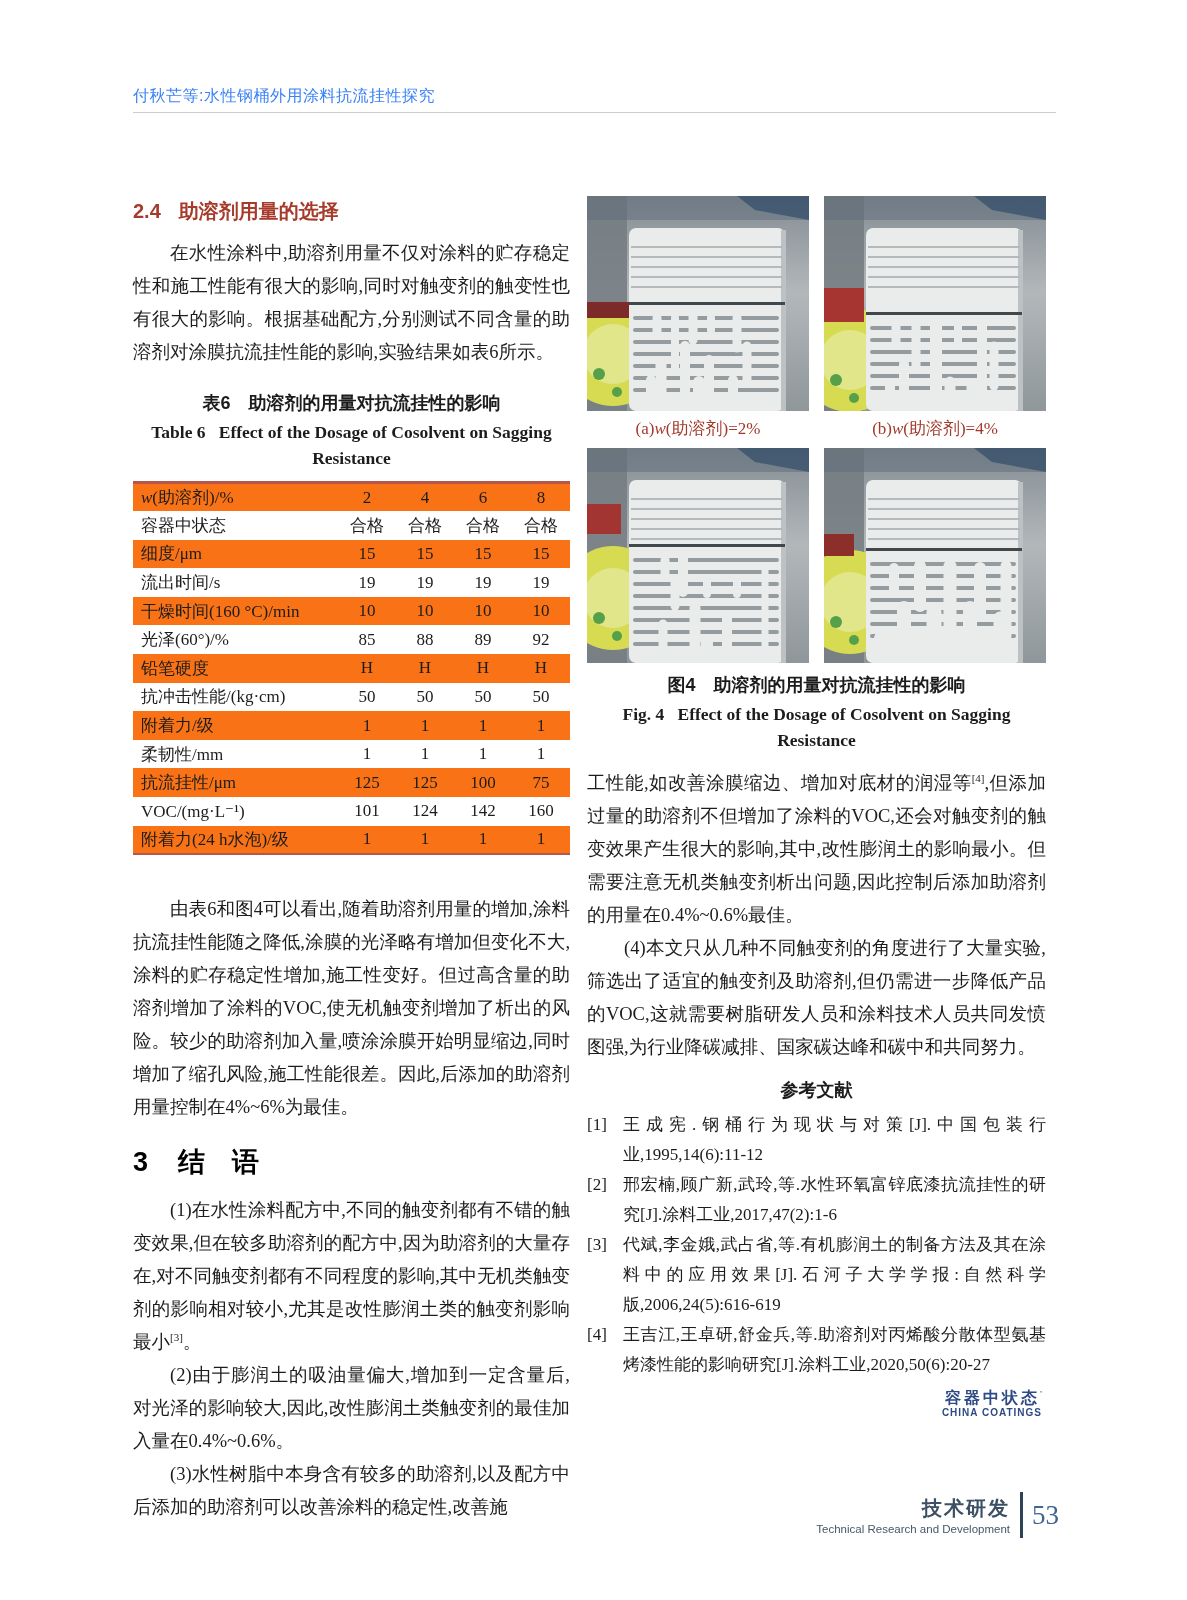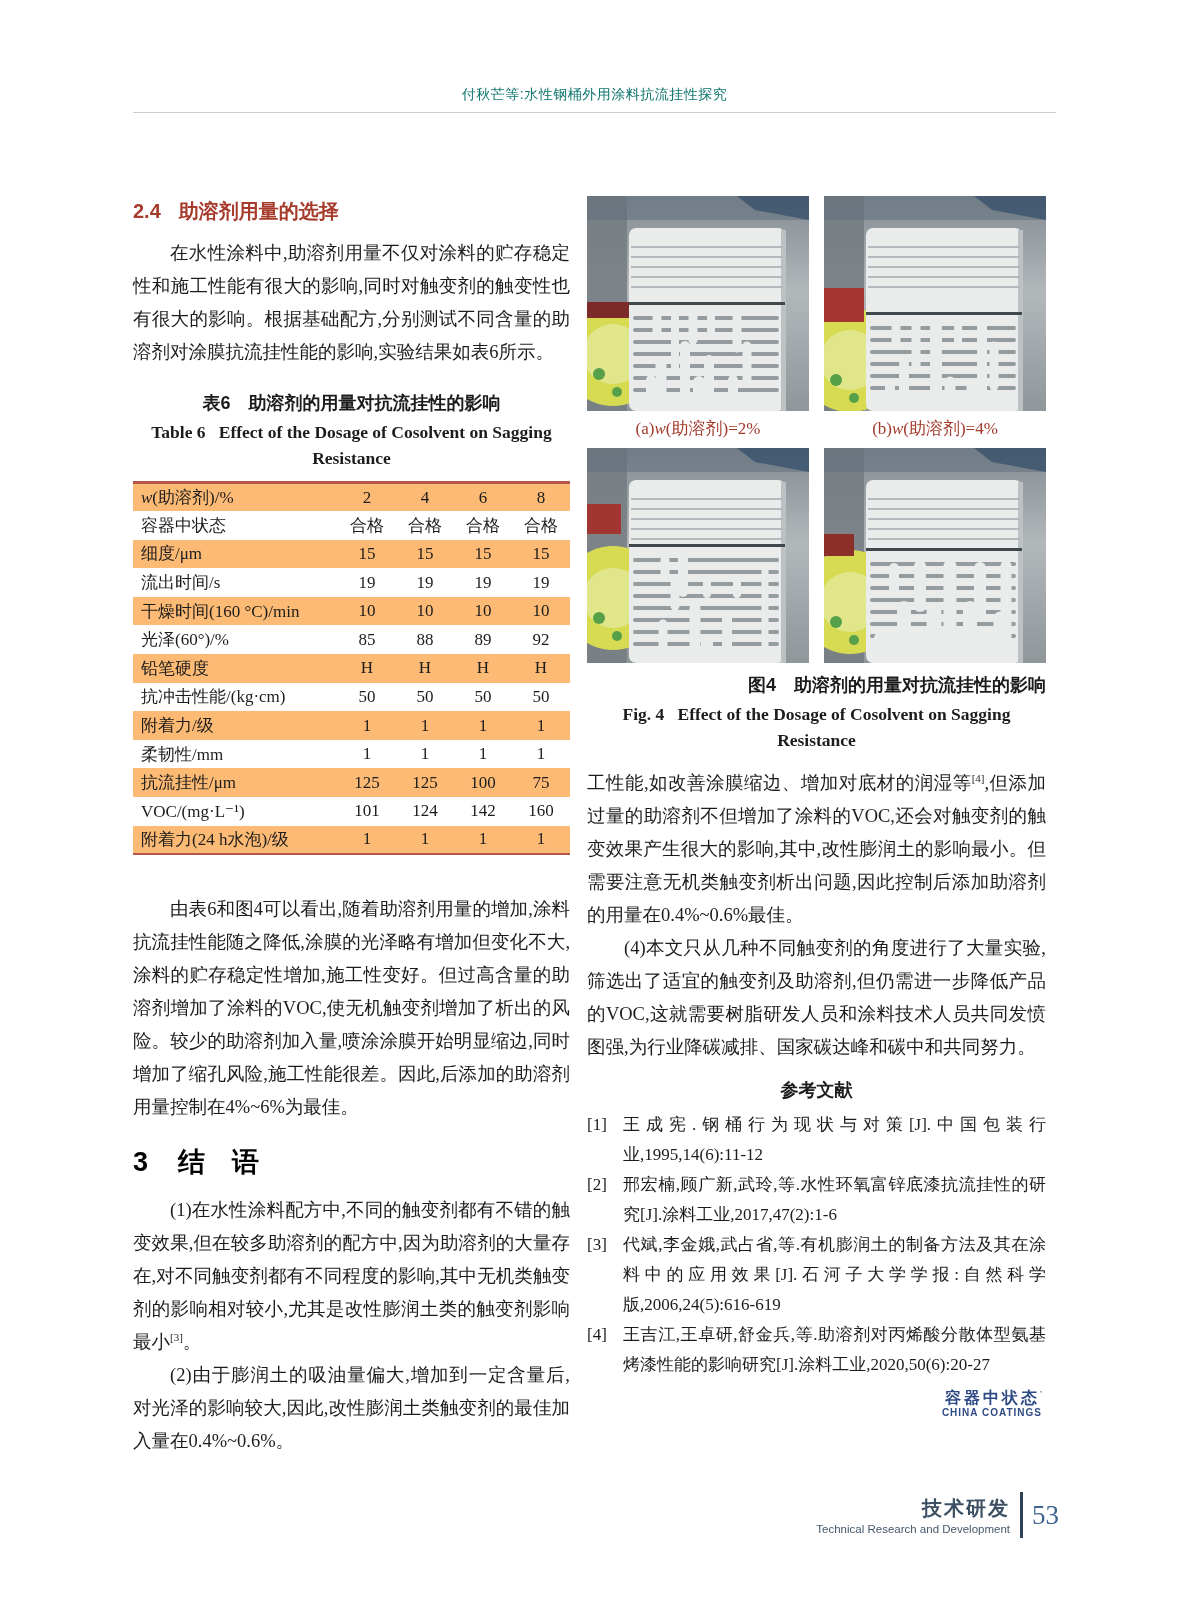--- a/index.html
+++ b/index.html
@@ -3,22 +3,22 @@
 <meta charset="utf-8">
 <style>
   * { margin:0; padding:0; box-sizing:border-box; }
   html,body { background:#ffffff; }
   body { width:1187px; height:1600px; position:relative; overflow:hidden;
          font-family:"Liberation Serif","DejaVu Serif",serif; color:#1c1c1c; }
   .pre { white-space:pre-wrap; }
 
   
   .running-head { position:absolute; top:86px; left:133px; width:923px;
-    text-align:center; font-family:"Liberation Sans","DejaVu Sans",sans-serif;
-    font-size:14px; color:#0f766e; letter-spacing:.5px; }
+    text-align:left; font-family:"Liberation Sans","DejaVu Sans",sans-serif;
+    font-size:16px; color:#3b82f6; letter-spacing:.5px; }
   .head-rule { position:absolute; top:112px; left:133px; width:923px; height:1px;
     background:#c9ced3; }
 
   
   .content { position:absolute; left:133px; top:196px; width:929px;
     display:flex; gap:17px; }
   .col-left  { width:437px; }
   .col-right { width:459px; }
 
   
@@ -38,31 +38,31 @@
   .tbl-title-zh { text-align:center; font-weight:bold; font-size:18px;
     margin-top:22px; font-family:"Liberation Sans","DejaVu Sans",sans-serif; }
   .tbl-title-en { text-align:center; font-weight:bold; font-size:17.5px;
     line-height:26px; margin:4px 0 10px 0; }
   table.t6 { width:100%; border-collapse:collapse;
     border-top:3px solid #b5574a; border-bottom:2.5px solid #b5574a;
     font-size:17px; }
   table.t6 td { height:28.6px; padding:0 2px; }
   table.t6 td.lab { text-align:left; padding-left:8px; width:205px; }
   table.t6 td.val { text-align:center; width:58px; }
-  table.t6 tr.pink { background:#fdba74; }
+  table.t6 tr.pink { background:#f97316; }
   .var { font-style:italic; font-family:"Liberation Serif",serif; }
 
   
   .photo-grid { display:grid; grid-template-columns:222px 222px; column-gap:15px; }
   .photo { width:222px; height:215px; overflow:hidden; background:#9aa1a5; }
   .photo svg { display:block; }
   .cap-row { display:grid; grid-template-columns:222px 222px; column-gap:15px;
     margin:6px 0 8px 0; }
   .cap { text-align:center; color:#a23a2c; font-size:17px; }
-  .fig-title-zh { text-align:right; font-weight:bold; font-size:18px; margin-top:10px;
+  .fig-title-zh { text-align:center; font-weight:bold; font-size:18px; margin-top:10px;
     font-family:"Liberation Sans","DejaVu Sans",sans-serif; }
   .fig-title-en { text-align:center; font-weight:bold; font-size:17.5px; line-height:26px;
     margin:4px 0 14px 0; }
 
   
   .refs-head { text-align:center; font-weight:bold; font-size:18px; margin:14px 0 8px 0;
     font-family:"Liberation Sans","DejaVu Sans",sans-serif; }
   .ref-item { display:flex; font-size:17px; line-height:30px; text-align:justify; }
   .ref-item .no { flex:0 0 36px; }
   .ref-item .tx { flex:1; }
@@ -201,20 +201,21 @@
     <p class="body indent" style="margin-top:38px">由表6和图4可以看出,随着助溶剂用量的增加,涂料抗流挂性能随之降低,涂膜的光泽略有增加但变化不大,涂料的贮存稳定性增加,施工性变好。但过高含量的助溶剂增加了涂料的VOC,使无机触变剂增加了析出的风险。较少的助溶剂加入量,喷涂涂膜开始明显缩边,同时增加了缩孔风险,施工性能很差。因此,后添加的助溶剂用量控制在4%~6%为最佳。</p>
 
     <div class="sec3-head">
       <span class="num">3</span><span>结　语</span>
     </div>
 
     <p class="body indent"><span>(1)在水性涂料配方中,不同的触变剂都有不错的触变效果,但在较多助溶剂的配方中,因为助溶剂的大量存在,对不同触变剂都有不同程度的影响,其中无机类触变剂的影响相对较小,尤其是改性膨润土类的触变剂影响最小</span><sup class="ref">[3]</sup><span>。</span></p>
 
     <p class="body indent">(2)由于膨润土的吸油量偏大,增加到一定含量后,对光泽的影响较大,因此,改性膨润土类触变剂的最佳加入量在0.4%~0.6%。</p>
 
+    <p class="body indent">(3)水性树脂中本身含有较多的助溶剂,以及配方中后添加的助溶剂可以改善涂料的稳定性,改善施</p>
   </div>
 
   <div class="col-right">
 
     <div class="photo-grid">
       <div class="photo" id="ph0">
           <svg width="222" height="215" viewBox="0 0 222 215" xmlns="http://www.w3.org/2000/svg">
             <defs>
               <linearGradient id="bg0" x1="0" y1="0" x2="0" y2="1">
                 <stop offset="0" stop-color="#848d93"></stop>

